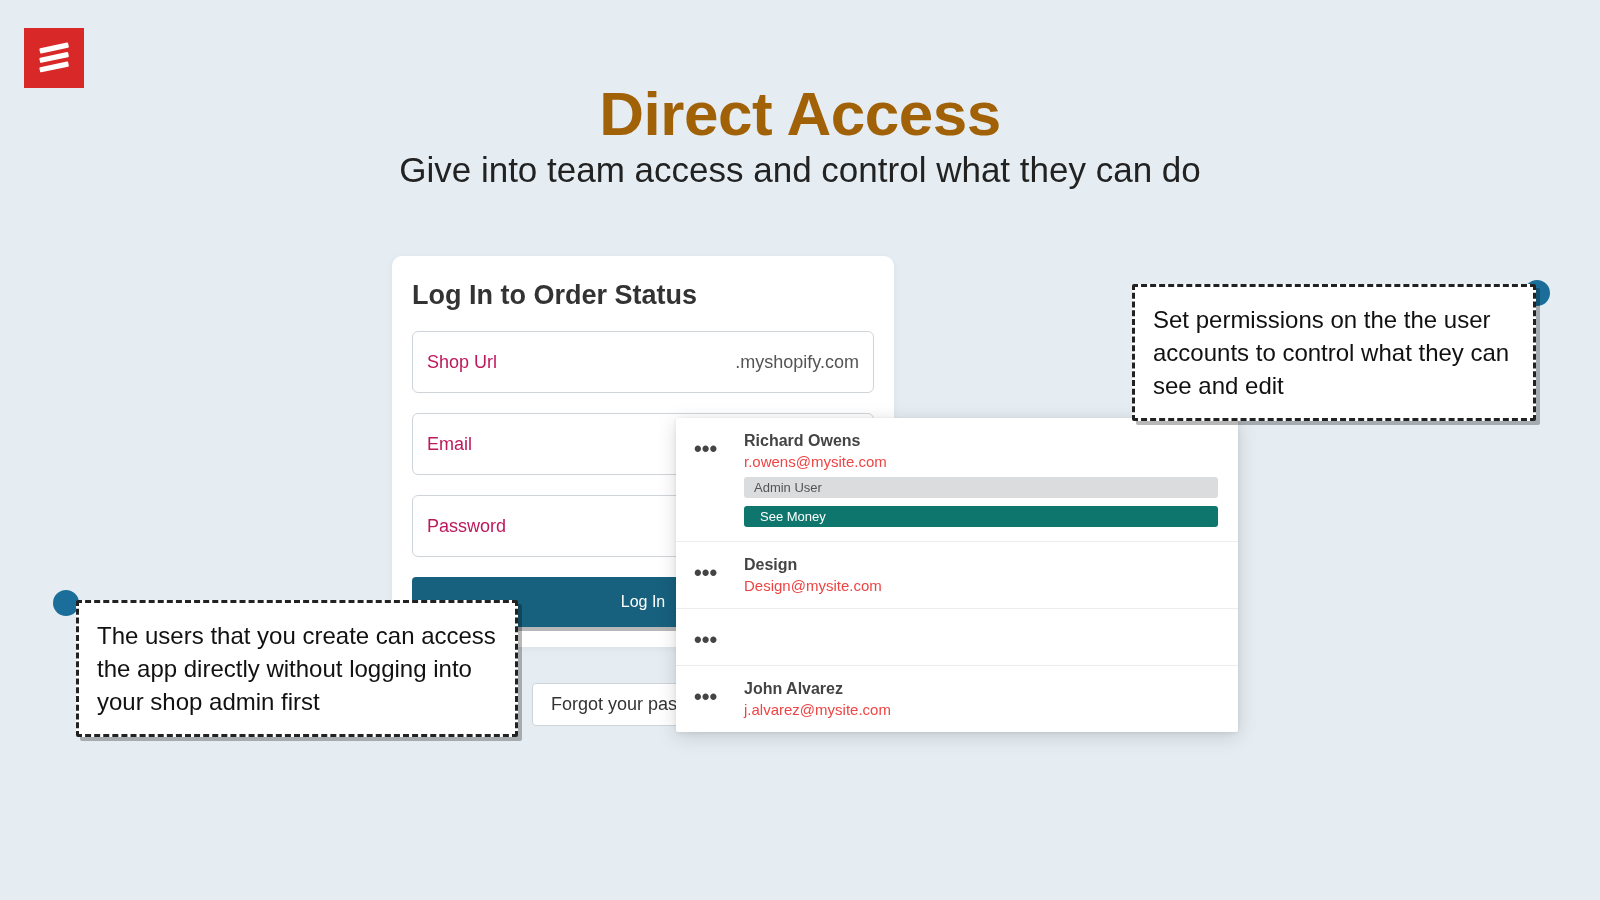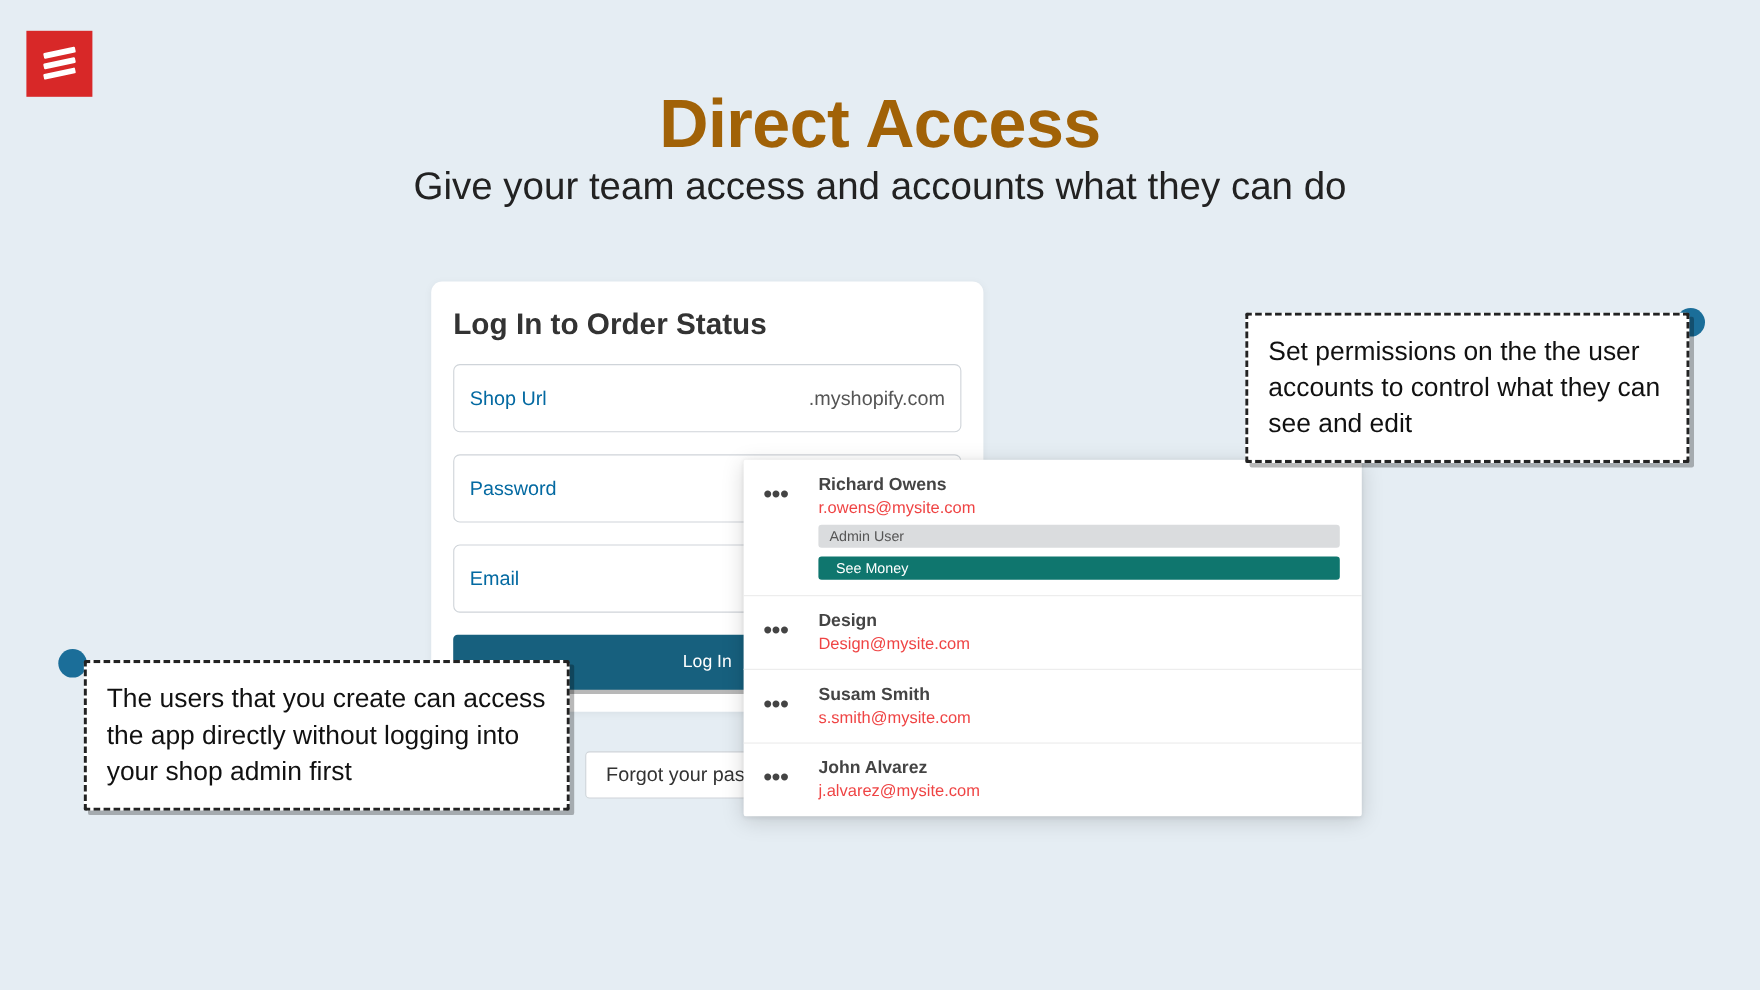--- a/index.html
+++ b/index.html
@@ -72,21 +72,21 @@
     border: 1px solid #cfd4d9;
     border-radius: 6px;
     margin-bottom: 20px;
     height: 62px;
     display: flex;
     align-items: center;
     padding: 0 14px;
     position: relative;
   }
   .field .ph {
-    color: #0369a1;
+    color: #be185d;
     font-size: 18px;
   }
   .field .suffix {
     margin-left: auto;
     color: #555;
     font-size: 18px;
   }
   .login-btn {
     width: 100%;
     height: 50px;
@@ -190,36 +190,36 @@
   <svg viewBox="0 0 40 40">
     <g fill="#fff">
       <rect x="6" y="8" width="28" height="5" rx="1" transform="rotate(-12 20 10)"></rect>
       <rect x="6" y="17" width="28" height="5" rx="1" transform="rotate(-12 20 19)"></rect>
       <rect x="6" y="26" width="28" height="5" rx="1" transform="rotate(-12 20 28)"></rect>
     </g>
   </svg>
 </div>
 
 <div class="headline">Direct Access</div>
-<div class="subhead">Give your team access and accounts what they can do</div>
+<div class="subhead">Give into team access and control what they can do</div>
 
 <div class="login-card">
   <div class="login-title">Log In to Order Status</div>
 
   <div class="field">
     <span class="ph">Shop Url</span>
     <span class="suffix">.myshopify.com</span>
   </div>
 
   <div class="field">
+    <span class="ph">Email</span>
+  </div>
+
+  <div class="field">
     <span class="ph">Password</span>
-  </div>
-
-  <div class="field">
-    <span class="ph">Email</span>
   </div>
 
   <button class="login-btn">Log In</button>
 </div>
 
 <div class="forgot-wrap">Forgot your pass</div>
 
 <div class="user-panel">
 
   <div class="user-row">
@@ -237,24 +237,20 @@
   <div class="user-row">
     <div class="dots">•••</div>
     <div class="user-info">
       <div class="user-name">Design</div>
       <div class="user-email">Design@mysite.com</div>
     </div>
   </div>
 
   <div class="user-row">
     <div class="dots">•••</div>
-    <div class="user-info">
-      <div class="user-name">Susam Smith</div>
-      <div class="user-email">s.smith@mysite.com</div>
-    </div>
   </div>
 
   <div class="user-row">
     <div class="dots">•••</div>
     <div class="user-info">
       <div class="user-name">John Alvarez</div>
       <div class="user-email">j.alvarez@mysite.com</div>
     </div>
   </div>
 

